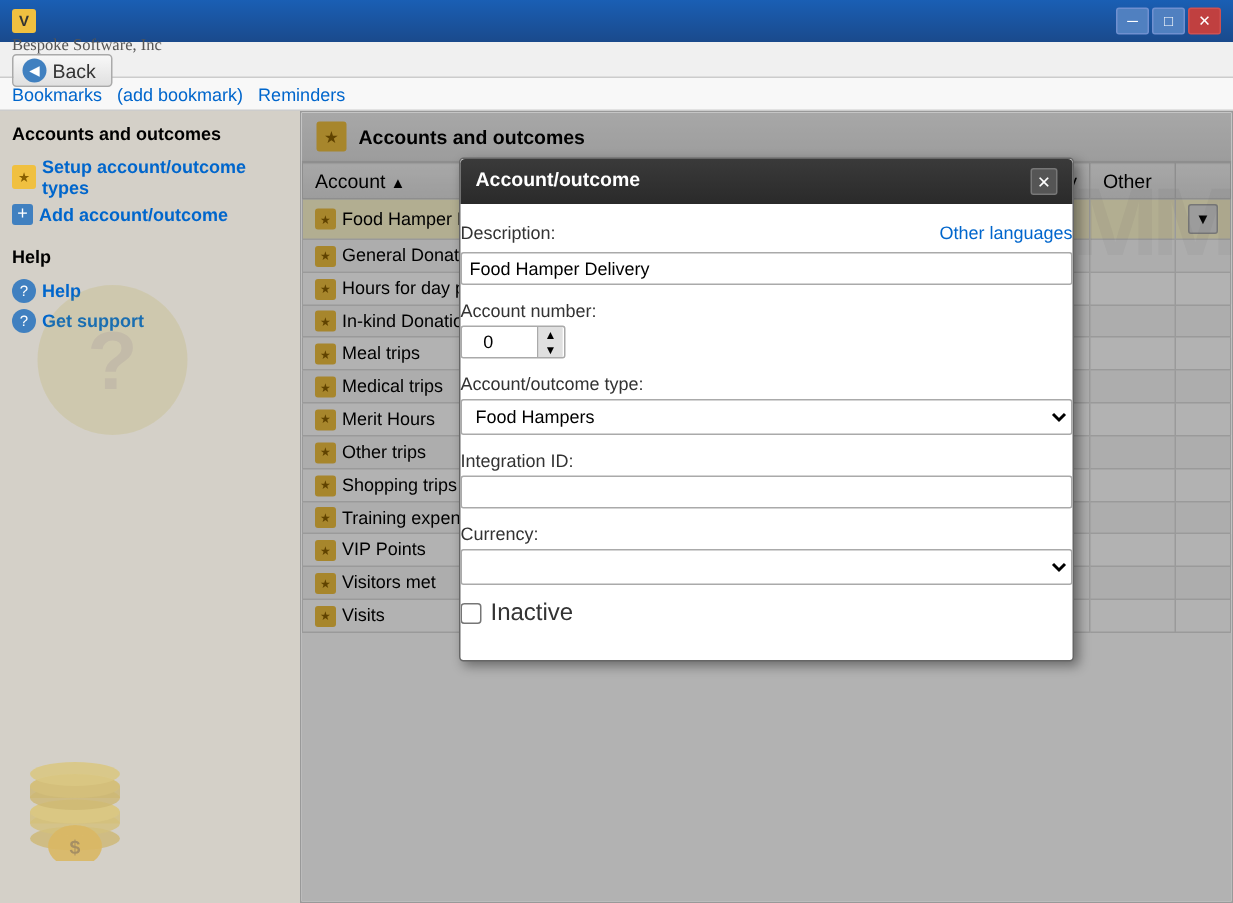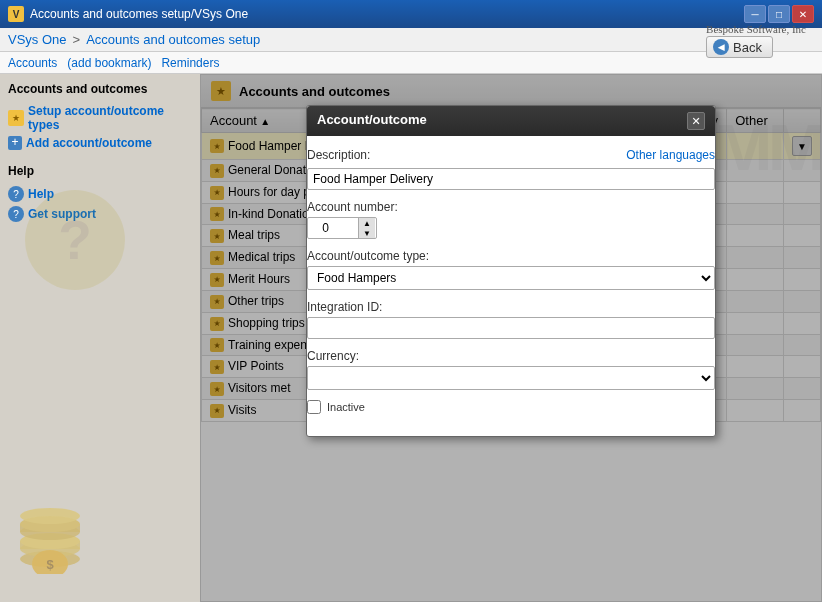--- a/index.html
+++ b/index.html
@@ -374,21 +374,21 @@
       padding: 0;
     }
     .modal-link { color: #0066cc; cursor: pointer; font-size: 12px; text-decoration: none; float: right; }
     .checkbox-row {
       display: flex;
       align-items: center;
       gap: 6px;
       margin-bottom: 10px;
     }
     .checkbox-row input[type="checkbox"] { width: 14px; height: 14px; }
-    .checkbox-row label { font-size: 11px; color: #333; }
+    .checkbox-row label { font-size: 16px; color: #333; }
     .modal-footer {
       padding: 8px 14px;
       display: flex;
       justify-content: flex-end;
       border-top: 1px solid #e0e0e0;
     }
     .btn-close {
       background: linear-gradient(to bottom, #f8f8f8, #e0e0e0);
       border: 1px solid #aaa;
       border-radius: 3px;
@@ -409,46 +409,40 @@
       overflow-y: auto;
       flex: 1;
     }
   </style>
 </head>
 <body>
 
 <div class="title-bar">
   <div class="title-bar-left">
     <div class="title-bar-icon">V</div>
-    <span class="title-bar-title">Accounts and outcomes setup/VSys One</span>
   </div>
   <div class="title-bar-controls">
     <div class="title-bar-btn">─</div>
     <div class="title-bar-btn">□</div>
     <div class="title-bar-btn close">✕</div>
   </div>
 </div>
 
 <div class="nav-bar">
-  <div class="nav-left">
-    <a class="nav-link">VSys One</a>
-    <span class="nav-separator">&gt;</span>
-    <a class="nav-link">Accounts and outcomes setup</a>
-  </div>
   <div class="nav-right">
     <span style="font-size:11px; color:#555; margin-right:8px;font-family:Liberation Serif, serif;">Bespoke Software, Inc</span>
     <button class="back-btn">
       <div class="back-icon">◀</div>
       <span>Back</span>
     </button>
   </div>
 </div>
 
 <div class="bookmarks-bar">
-  <a class="bookmark-link">Accounts</a>
+  <a class="bookmark-link">Bookmarks</a>
   <a class="bookmark-link paren">(add bookmark)</a>
   <a class="bookmark-link">Reminders</a>
 </div>
 
 <div class="main-layout">
 
   <div class="sidebar">
     <div class="sidebar-section-title">Accounts and outcomes</div>
 
     <div class="sidebar-item">

